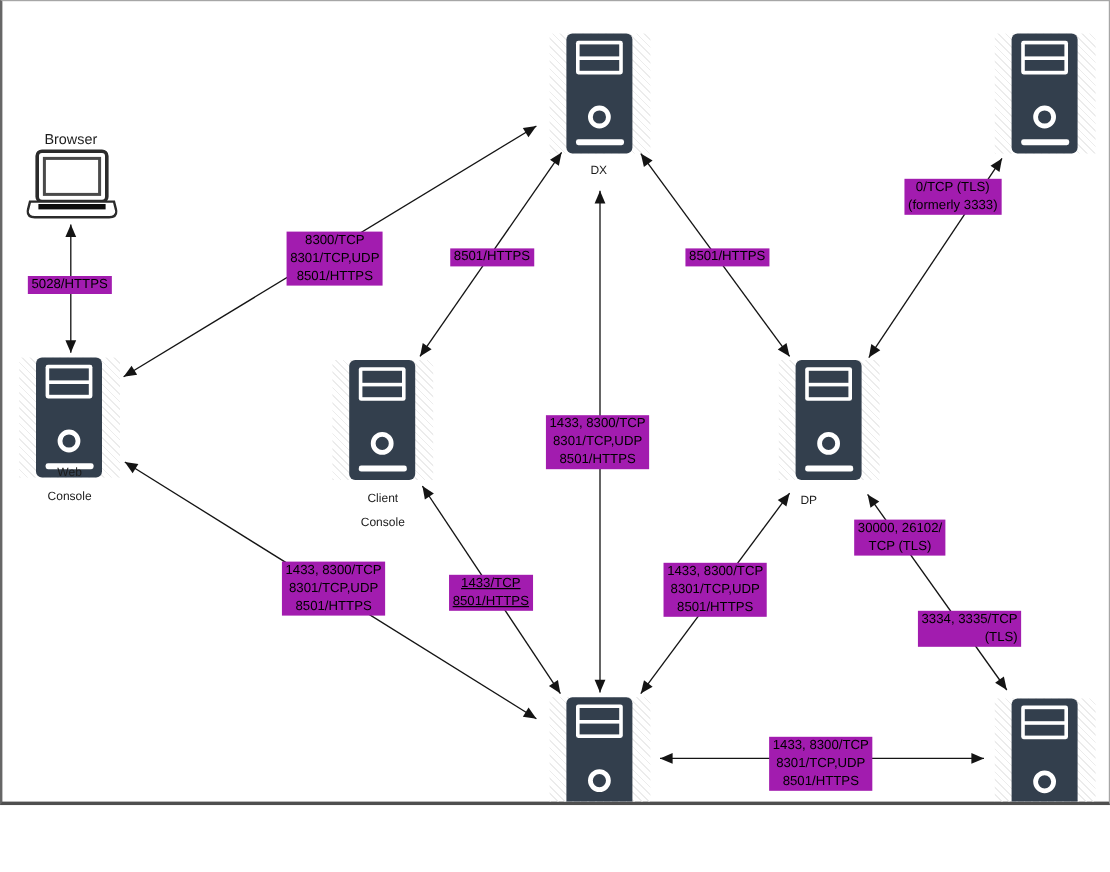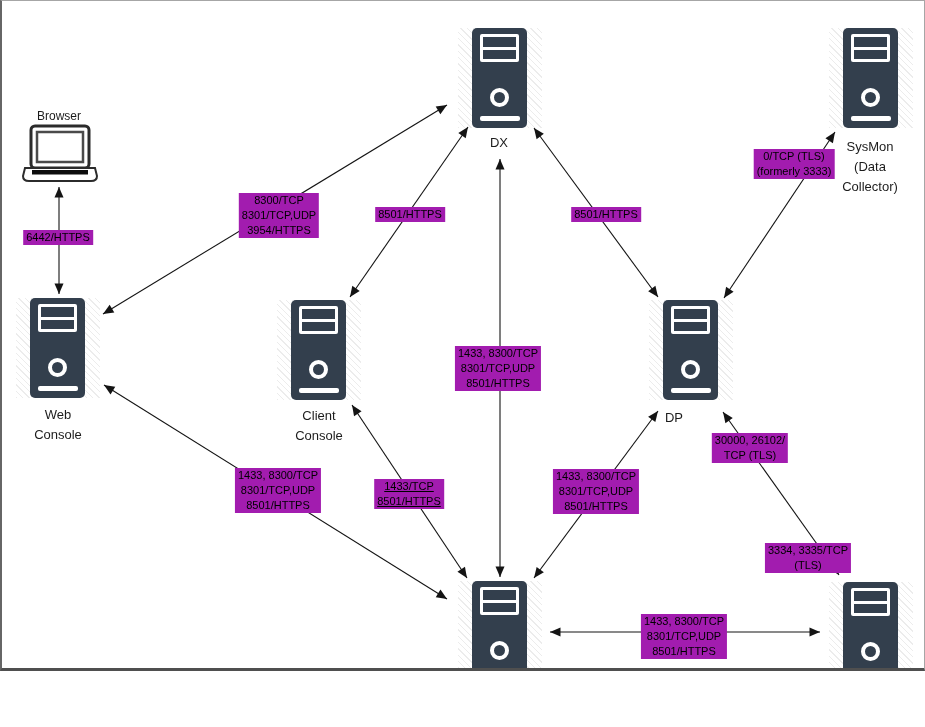--- a/index.html
+++ b/index.html
@@ -45,21 +45,21 @@
     margin-top:26px; width:11px; height:11px;
     border:4px solid #fff; border-radius:50%;
   }
   .server .bar { margin-top:9px; width:40px; height:5px; background:#fff; border-radius:2px; }
 
   .laptop { position:absolute; z-index:3; }
 
   .node-label {
     position:absolute; z-index:4;
     transform:translateX(-50%);
-    font-size:13px; line-height:20px;
+    font-size:10px; line-height:20px;
     text-align:center; white-space:pre-line; color:#1c1c1c;
   }
   .port-label {
     position:absolute; z-index:2;
     transform:translateX(-50%);
     font-size:11px; line-height:15px;
     text-align:center; white-space:pre-line;
     background:#a21caf; padding:0 3px; color:#000;
   }
 </style>
@@ -97,21 +97,21 @@
 
   <div class="hatch" style="left:14px; top:297px;"></div>
   <div class="server" style="left:28px; top:297px;">
     <div class="bay">
         <span></span>
         <span></span>
       </div>
     <div class="power"></div>
     <div class="bar"></div>
   </div>
-  <div class="node-label" style="left:56px; top:404px;">Web
+  <div class="node-label" style="left:56px; top:384px;">Web
 Console</div>
 
   <div class="hatch" style="left:275px; top:299px;"></div>
   <div class="server" style="left:289px; top:299px;">
     <div class="bay">
         <span></span>
         <span></span>
       </div>
     <div class="power"></div>
     <div class="bar"></div>
@@ -132,23 +132,20 @@
 
   <div class="hatch" style="left:827px; top:27px;"></div>
   <div class="server" style="left:841px; top:27px;">
     <div class="bay">
         <span></span>
         <span></span>
       </div>
     <div class="power"></div>
     <div class="bar"></div>
   </div>
-  <div class="node-label" style="left:868px; top:136px;">SysMon
-(Data
-Collector)</div>
 
   <div class="hatch" style="left:647px; top:299px;"></div>
   <div class="server" style="left:661px; top:299px;">
     <div class="bay">
         <span></span>
         <span></span>
       </div>
     <div class="power"></div>
     <div class="bar"></div>
   </div>
@@ -169,40 +166,40 @@
   <div class="server" style="left:841px; top:581px;">
     <div class="bay">
         <span></span>
         <span></span>
       </div>
     <div class="power"></div>
     <div class="bar"></div>
   </div>
   <div class="node-label" style="left:867px; top:687px;">AI Console</div>
 
-  <div class="port-label" style="left:56px;  top:229px;">6442/HTTPS</div>
+  <div class="port-label" style="left:56px;  top:229px;">5028/HTTPS</div>
   <div class="port-label" style="left:277px; top:192px;">8300/TCP
 8301/TCP,UDP
-3954/HTTPS</div>
+8501/HTTPS</div>
   <div class="port-label" style="left:408px; top:206px;">8501/HTTPS</div>
   <div class="port-label" style="left:604px; top:206px;">8501/HTTPS</div>
   <div class="port-label" style="left:496px; top:345px;">1433, 8300/TCP
 8301/TCP,UDP
 8501/HTTPS</div>
   <div class="port-label" style="left:276px; top:467px;">1433, 8300/TCP
 8301/TCP,UDP
 8501/HTTPS</div>
   <div class="port-label" style="left:407px; top:478px;text-decoration:underline;">1433/TCP
 8501/HTTPS</div>
   <div class="port-label" style="left:594px; top:468px;">1433, 8300/TCP
 8301/TCP,UDP
 8501/HTTPS</div>
   <div class="port-label" style="left:792px; top:148px;">0/TCP (TLS)
 (formerly 3333)</div>
   <div class="port-label" style="left:748px; top:432px;">30000, 26102/
 TCP (TLS)</div>
-  <div class="port-label" style="left:806px; top:542px;">3334, 3335/TCP
+  <div class="port-label" style="left:806px; top:508px;text-align:right;">3334, 3335/TCP
 (TLS)</div>
   <div class="port-label" style="left:682px; top:613px;">1433, 8300/TCP
 8301/TCP,UDP
 8501/HTTPS</div>
 
 </div>
 
 </body></html>

